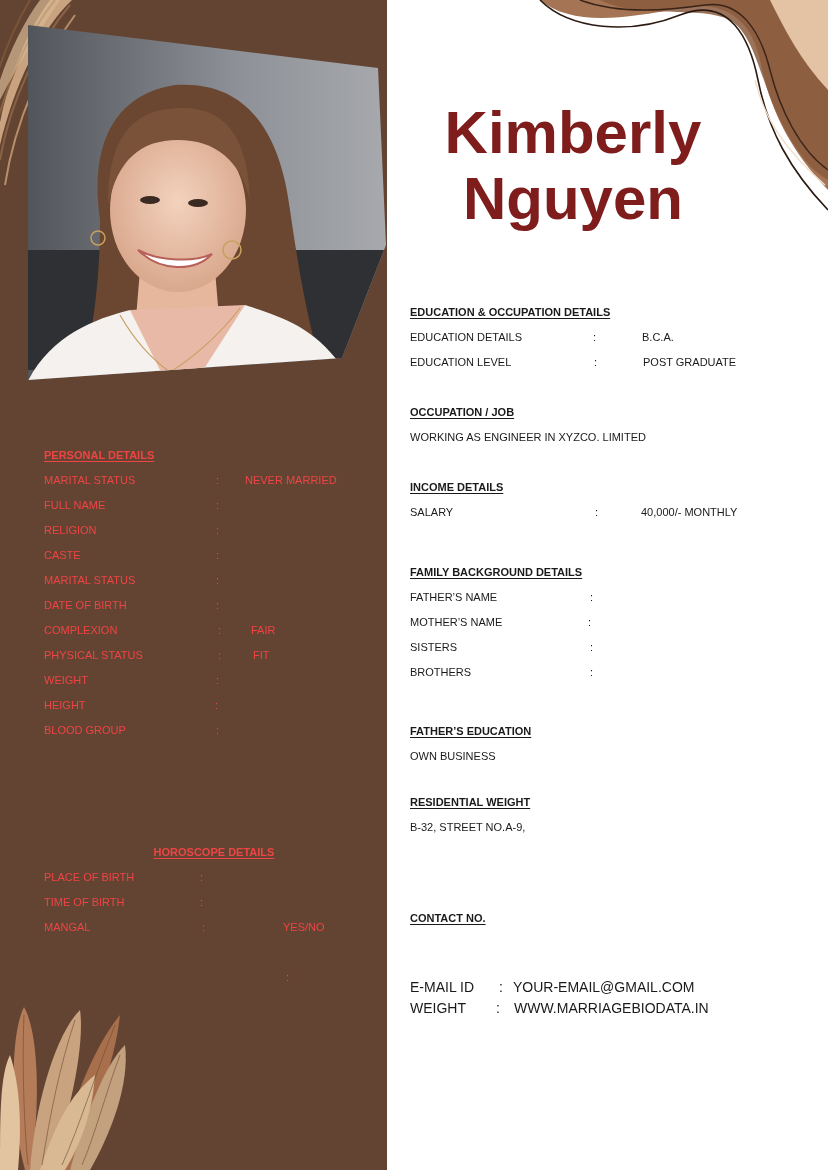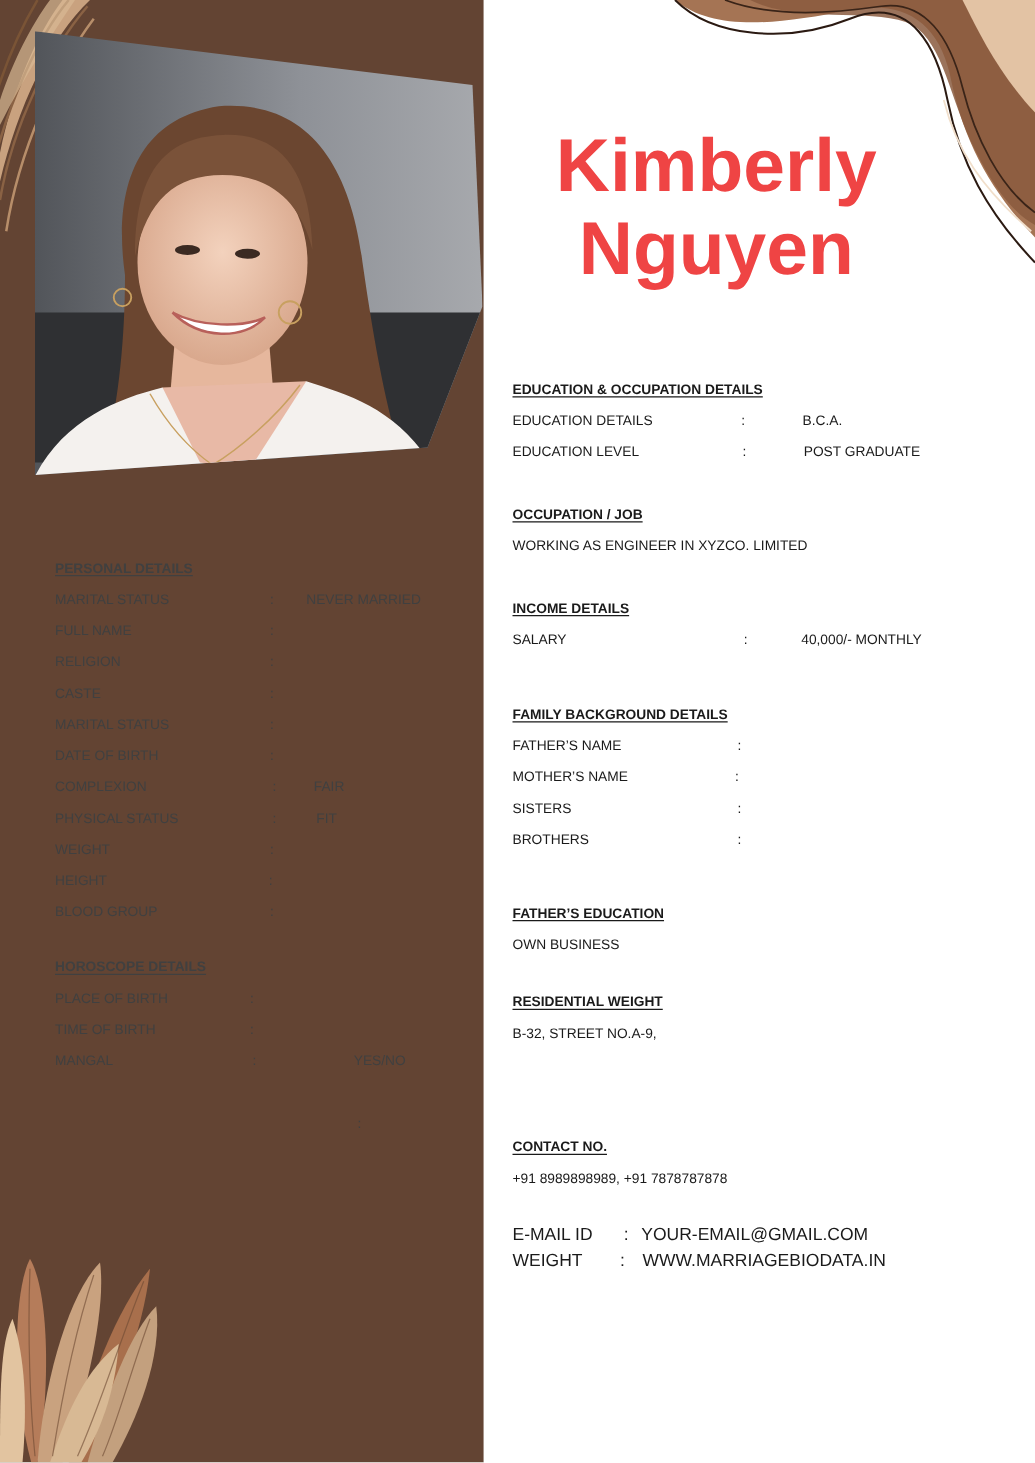--- a/index.html
+++ b/index.html
@@ -6,24 +6,24 @@
   html, body { width:828px; height:1170px; overflow:hidden; background:#ffffff; }
   body { position:relative; font-family:"Liberation Sans", "DejaVu Sans", sans-serif; }
 
   .left-panel { position:absolute; left:0; top:0; width:387px; height:1170px; background:#634433; }
   .right-panel { position:absolute; left:387px; top:0; width:441px; height:1170px; background:#ffffff; }
 
   .deco { position:absolute; }
   .photo-frame { position:absolute; left:0; top:0; width:400px; height:400px; }
 
   .name-title { position:absolute; left:387px; width:372px; top:100px; text-align:center;
-    font-family:"Liberation Sans", sans-serif; font-weight:bold; font-size:60px; line-height:66px; color:#ef4444; letter-spacing:0px; }
+    font-family:"Liberation Sans", sans-serif; font-weight:bold; font-size:60px; line-height:66px; color:#7f1d1d; letter-spacing:0px; }
 
   .sec { position:absolute; font-size:11px; line-height:25px; }
-  .left-panel .sec, .sec.light { color:#404040; }
+  .left-panel .sec, .sec.light { color:#ef4444; }
   .sec.dark { color:#1a1a1a; }
   .sec-h { font-weight:bold; text-decoration:underline; text-underline-offset:2px; }
   .row { position:relative; height:25px; white-space:nowrap; }
   .row span { position:absolute; top:0; }
   .small { font-size:14px; line-height:21px; }
   .small .row { height:21px; }
 </style>
 </head>
 <body>
 
@@ -161,21 +161,21 @@
       <span style="left:171px">:</span>
       <span style="left:201px"></span>
     </div>
   <div class="row">
       <span style="left:0">BLOOD GROUP</span>
       <span style="left:172px">:</span>
       <span style="left:201px"></span>
     </div>
 </div>
 
-<div class="sec light" style="left:44px;top:762px;width:340px;">
+<div class="sec light" style="left:44px;top:840px;width:340px;text-align:center;">
   <div class="sec-h">HOROSCOPE DETAILS</div>
   <div class="row">
       <span style="left:0">PLACE OF BIRTH</span>
       <span style="left:156px">:</span>
       <span style="left:239px"></span>
     </div>
   <div class="row">
       <span style="left:0">TIME OF BIRTH</span>
       <span style="left:156px">:</span>
       <span style="left:239px"></span>
@@ -249,21 +249,20 @@
   <div>OWN BUSINESS</div>
 </div>
 
 <div class="sec dark" style="left:410px;top:790px;width:400px;">
   <div class="sec-h">RESIDENTIAL WEIGHT</div>
   <div>B-32, STREET NO.A-9,</div>
 </div>
 
 <div class="sec dark" style="left:410px;top:906px;width:400px;">
   <div class="sec-h">CONTACT NO.</div>
-  <div>+91 8989898989, +91 7878787878</div>
 </div>
 
 <div class="sec dark small" style="left:410px;top:977px;width:400px;">
   <div class="row">
       <span style="left:0">E-MAIL ID</span>
       <span style="left:89px">:</span>
       <span style="left:103px">YOUR-EMAIL@GMAIL.COM</span>
     </div>
   <div class="row">
       <span style="left:0">WEIGHT</span>

